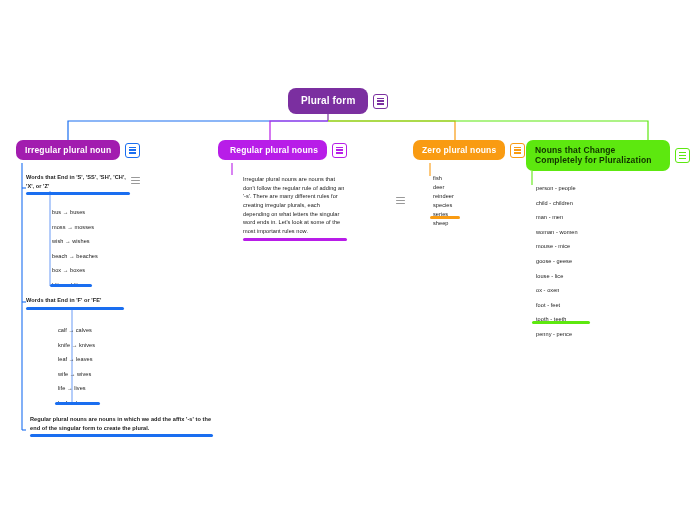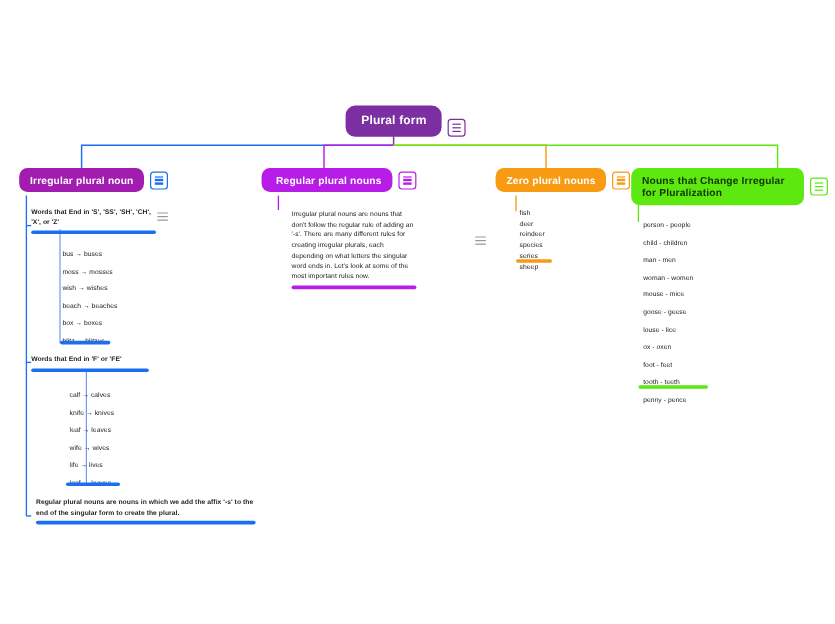--- a/index.html
+++ b/index.html
@@ -186,21 +186,21 @@
 
     <path d="M72 308 L72 404" stroke="#6b9bf5" stroke-width="1" fill="none"></path>
 
     <path d="M232 163 L232 175" stroke="#b81de8" stroke-width="1.1" fill="none"></path>
 
     <path d="M430 163 L430 176" stroke="#f99b12" stroke-width="1.1" fill="none"></path>
 
     <path d="M532 171 L532 185" stroke="#5de80f" stroke-width="1.1" fill="none"></path>
   </svg>
 
-  <div class="chip root" style="left:288px; top:88px;align-items:flex-end;">
+  <div class="chip root" style="left:288px; top:88px;">
     <div class="chip-box">Plural form</div>
     <div class="menu-btn">
       <i></i>
         <i></i>
         <i></i>
     </div>
   </div>
 
   <div class="chip c-blue" style="left:16px; top:140px;">
     <div class="chip-box">Irregular plural noun</div>
@@ -291,21 +291,21 @@
     <div class="leaf">fish</div>
     <div class="leaf">deer</div>
     <div class="leaf">reindeer</div>
     <div class="leaf">species</div>
     <div class="leaf">series</div>
     <div class="leaf">sheep</div>
   </div>
   <div style="position:absolute;left:430px;top:216px;width:30px;height:3px;border-radius:1.5px;background:#f99b12;"></div>
 
   <div class="chip c-green" style="left:526px; top:140px;">
-    <div class="chip-box wrap" style="width:126px;">Nouns that Change Irregular for Pluralization</div>
+    <div class="chip-box wrap" style="width:126px;">Nouns that Change Completely for Pluralization</div>
     <div class="menu-btn">
       <i></i>
         <i></i>
         <i></i>
     </div>
   </div>
 
   <div class="leaflist" style="left:536px; top:186px;">
     <div class="leaf">person - people</div>
     <div class="leaf">child - children</div>

